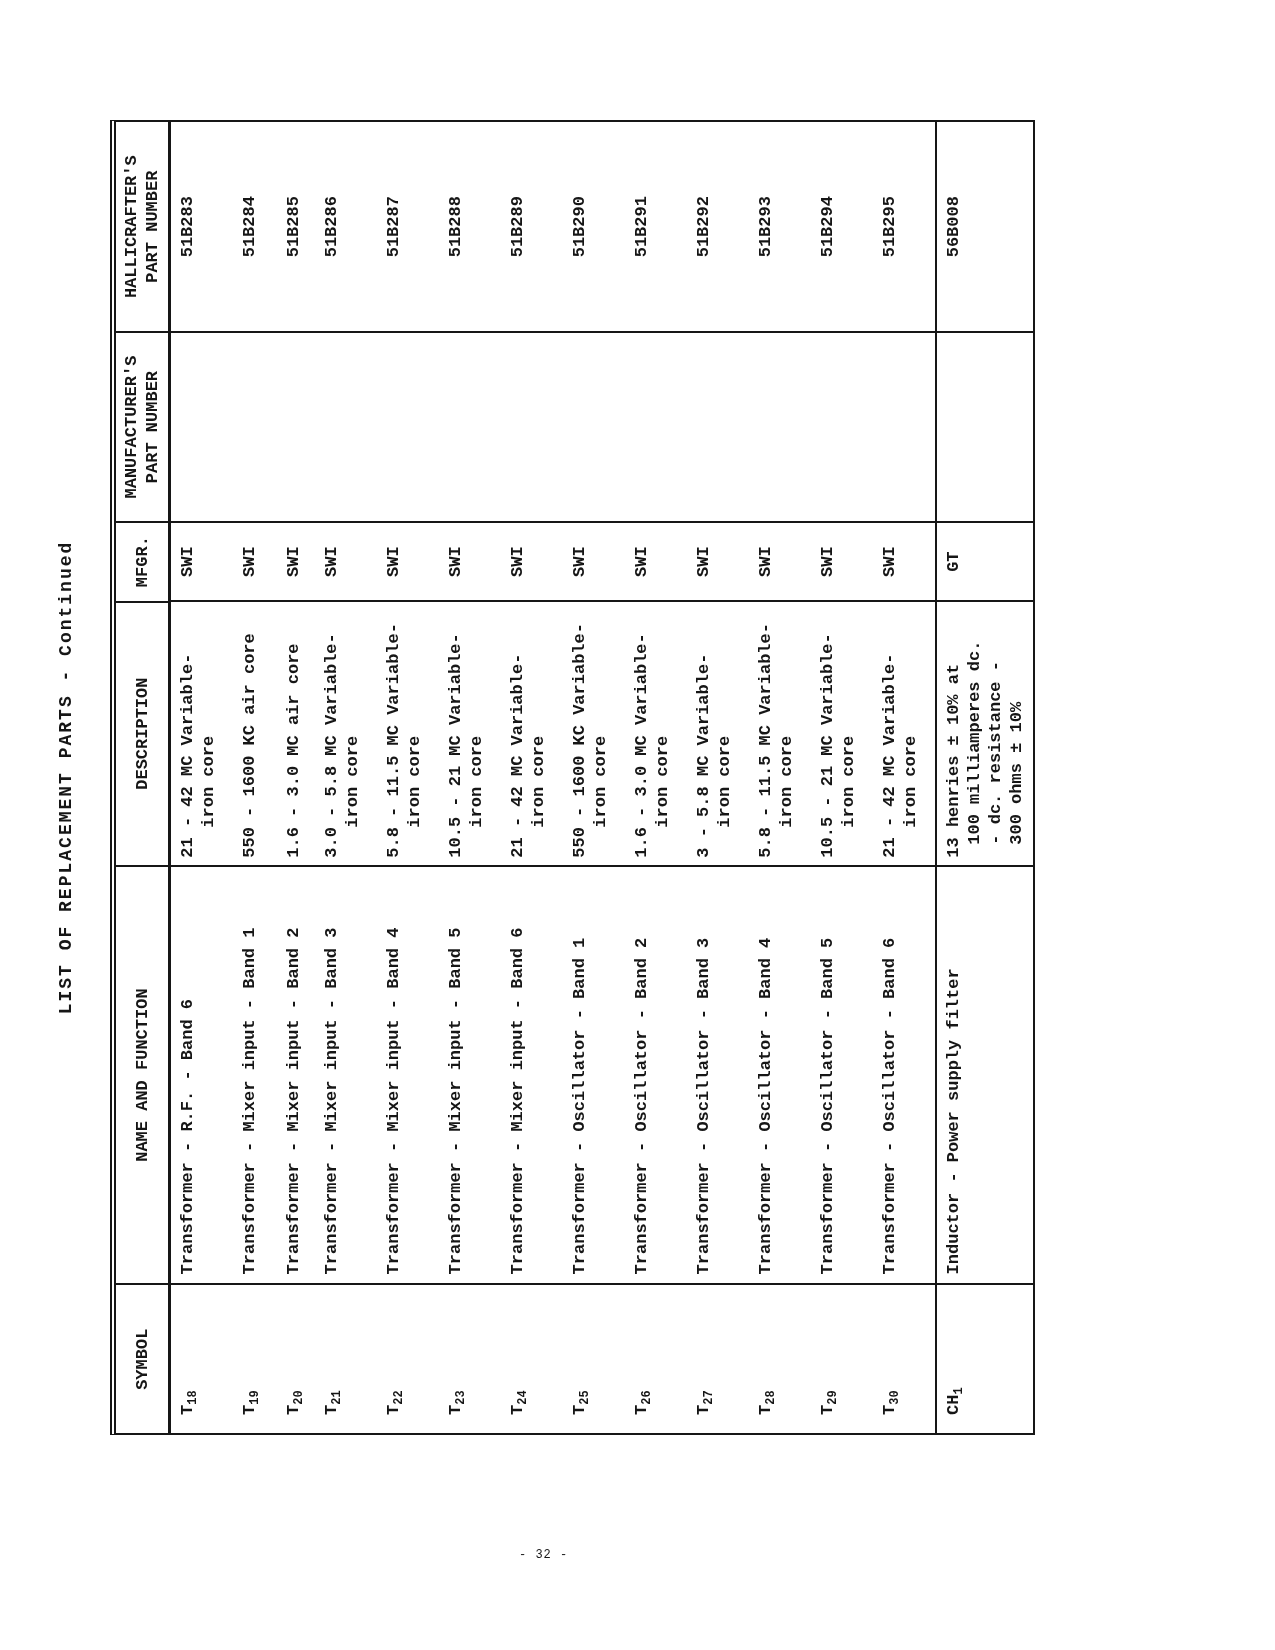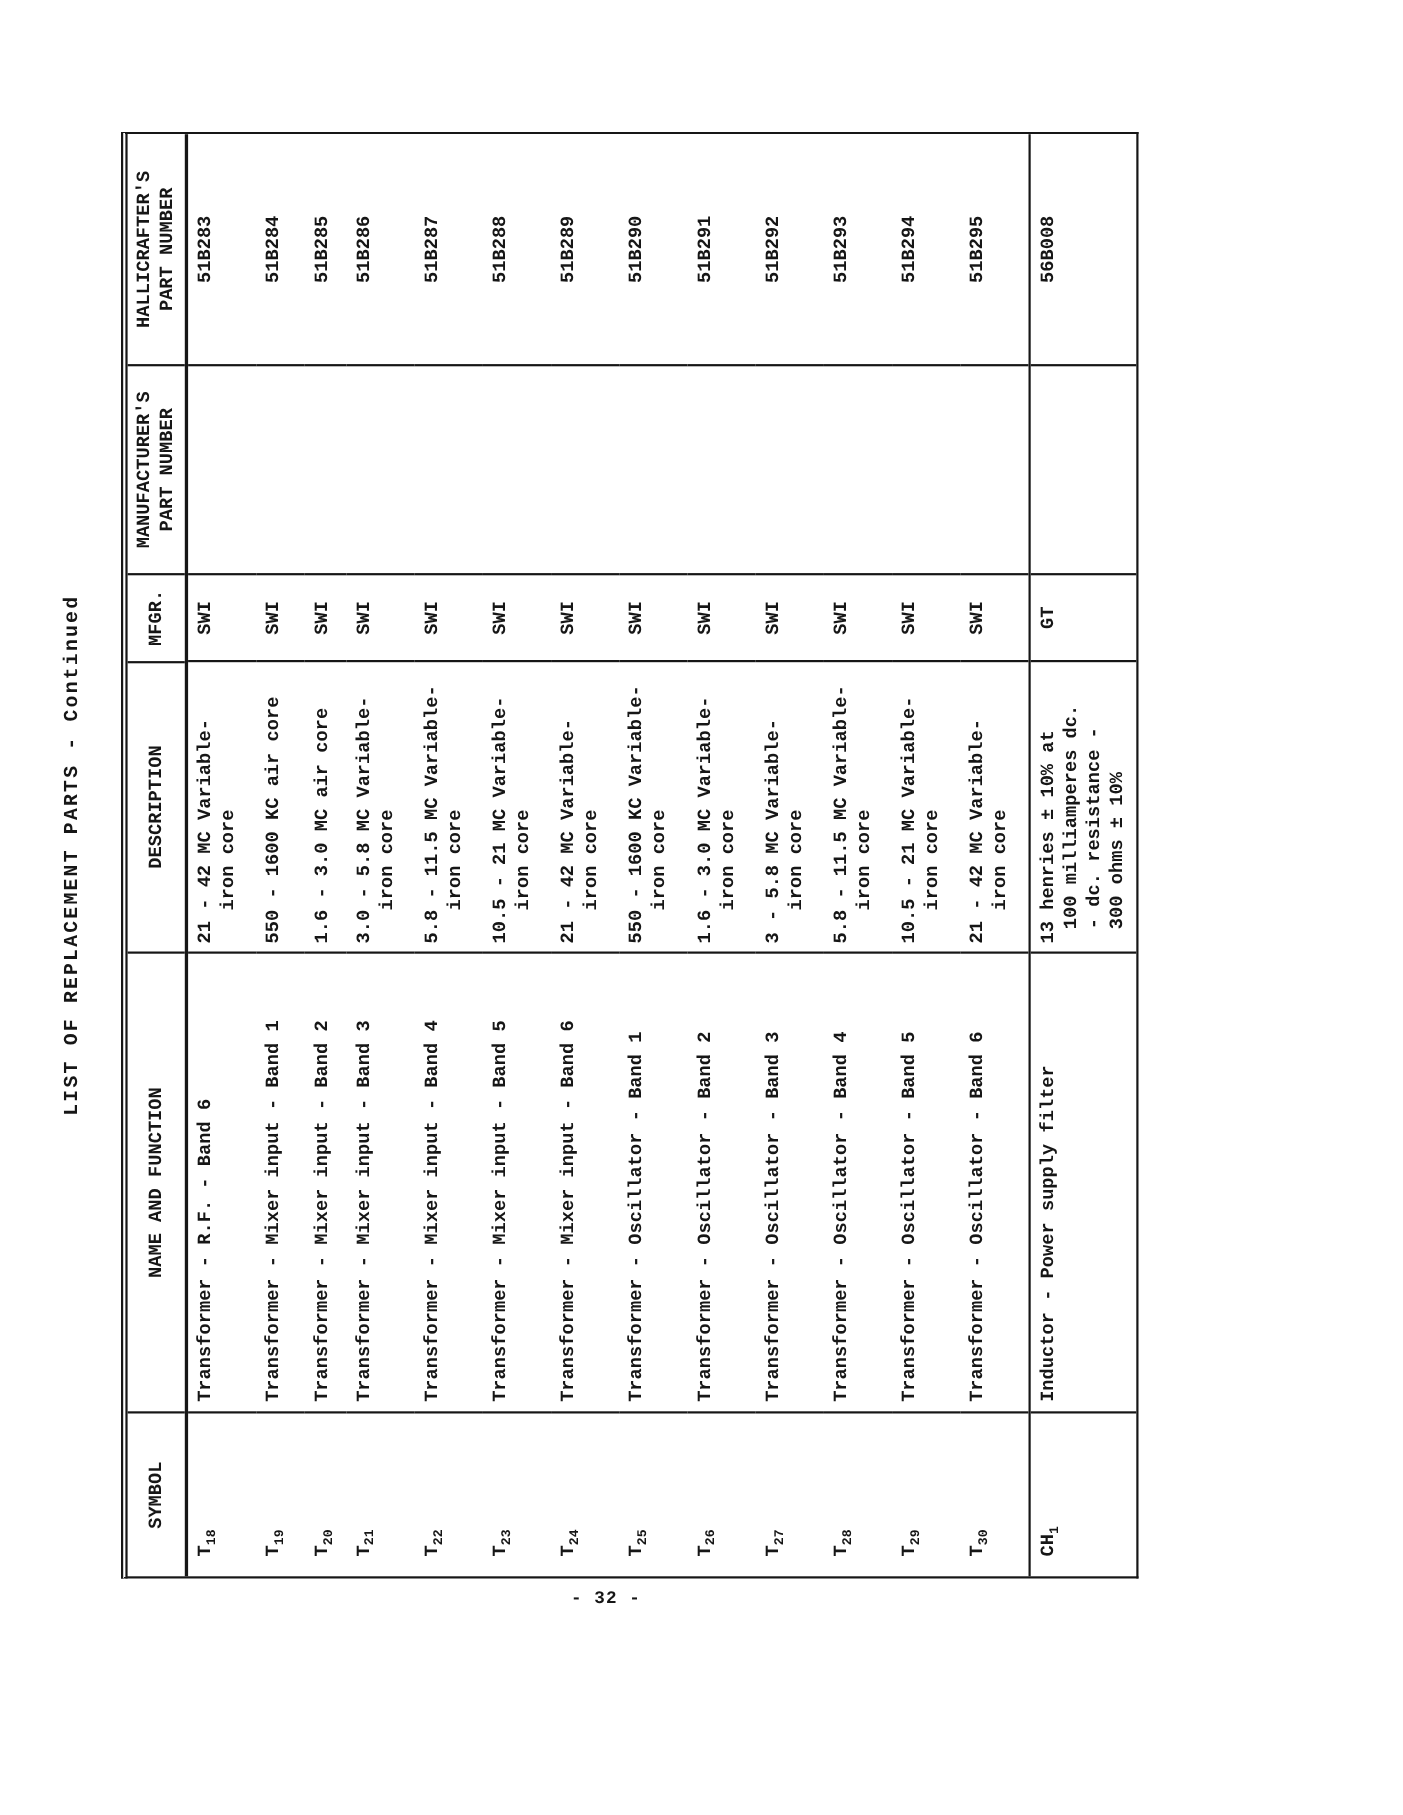--- a/index.html
+++ b/index.html
@@ -54,22 +54,22 @@
   .c-mfgr{width:80px;text-align:center;}
   .c-mfrpn{width:190px;text-align:center;}
   .c-hallpn{width:210px;text-align:center;border-right:none;}
   .th{display:flex;flex-direction:column;justify-content:center;align-items:center;
       text-align:center;padding:0;white-space:nowrap;}
   .desc-line{white-space:nowrap;}
   .ind{padding-left:30px;}
   .row:last-child .ind{padding-left:13px;}
   sub{font-size:12px;line-height:0;}
   .page-footer{
-    position:absolute;left:519px;top:1444px;
-    font-size:16px;font-weight:700;letter-spacing:1px;
+    position:absolute;left:519px;top:1548px;
+    font-size:12px;font-weight:400;letter-spacing:1px;
     white-space:nowrap;
   }
 </style>
 </head>
 <body>
 
 <div class="page">
   <div class="landscape">
 
     <div class="doc-title">LIST OF REPLACEMENT PARTS - Continued</div>

